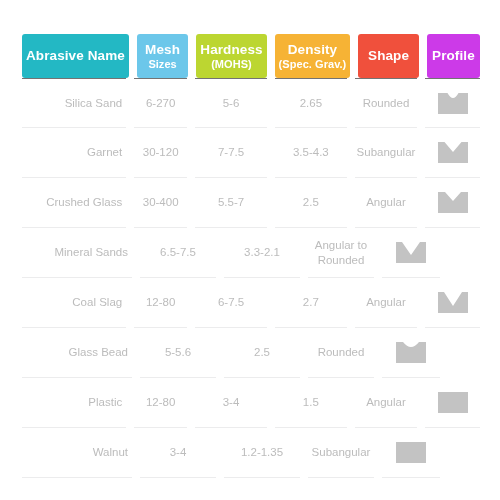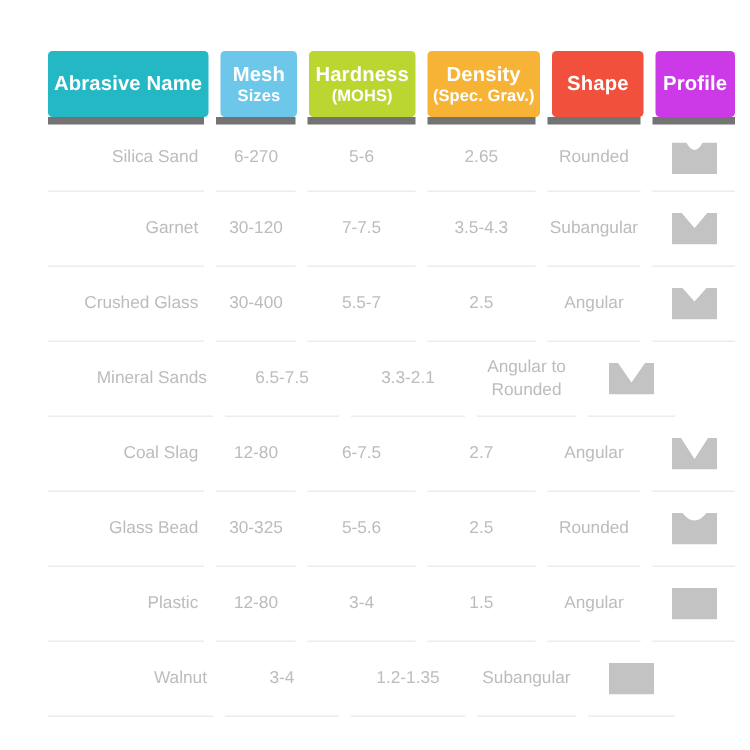--- a/index.html
+++ b/index.html
@@ -15,21 +15,21 @@
   #table-root {
     position: relative;
     width: 500px;
     height: 500px;
     background: #ffffff;
     box-sizing: border-box;
   }
 
   .table-wrap {
     position: absolute;
-    left: 32px;
+    left: 22px;
     top: 34px;
     width: 458px;
   }
 
   
   .header-row {
     display: flex;
     align-items: stretch;
     height: 44px;
     gap: 8px;
@@ -86,21 +86,21 @@
     align-items: center;
     justify-content: center;
     text-align: center;
     font-size: 11.5px;
     color: #bcbcbc;
     line-height: 1.25;
     box-sizing: border-box;
     border-bottom: 1px solid #ececed;
   }
 
-  .tr.first-row .td { border-top: 5px solid #737373; }
+  .tr.first-row .td { border-top: 1px solid #737373; }
 
   .td.name-cell {
     justify-content: flex-end;
     padding-right: 4px;
   }
 
   .td.profile-cell {
     justify-content: center;
   }
 
@@ -207,21 +207,20 @@
           <div class="td col-5 profile-cell">
             <span class="profile-glyph">
               <svg width="30" height="21" viewBox="0 0 30 21" xmlns="http://www.w3.org/2000/svg">
                 <path d="M0,0 H6 L15,14 L24,0 H30 V21 H0 Z" fill="#c3c3c3"></path>
               </svg>
             </span>
           </div>
         </div>
         <div class="tr">
           <div class="td col-0 name-cell">Glass Bead</div>
-          <div class="td col-1 ">30-325</div>
           <div class="td col-2 ">5-5.6</div>
           <div class="td col-3 ">2.5</div>
           <div class="td col-4 ">Rounded</div>
           <div class="td col-5 profile-cell">
             <span class="profile-glyph">
               <svg width="30" height="21" viewBox="0 0 30 21" xmlns="http://www.w3.org/2000/svg">
                 <path d="M0,0 H7 Q15,10 23,0 H30 V21 H0 Z" fill="#c3c3c3"></path>
               </svg>
             </span>
           </div>

